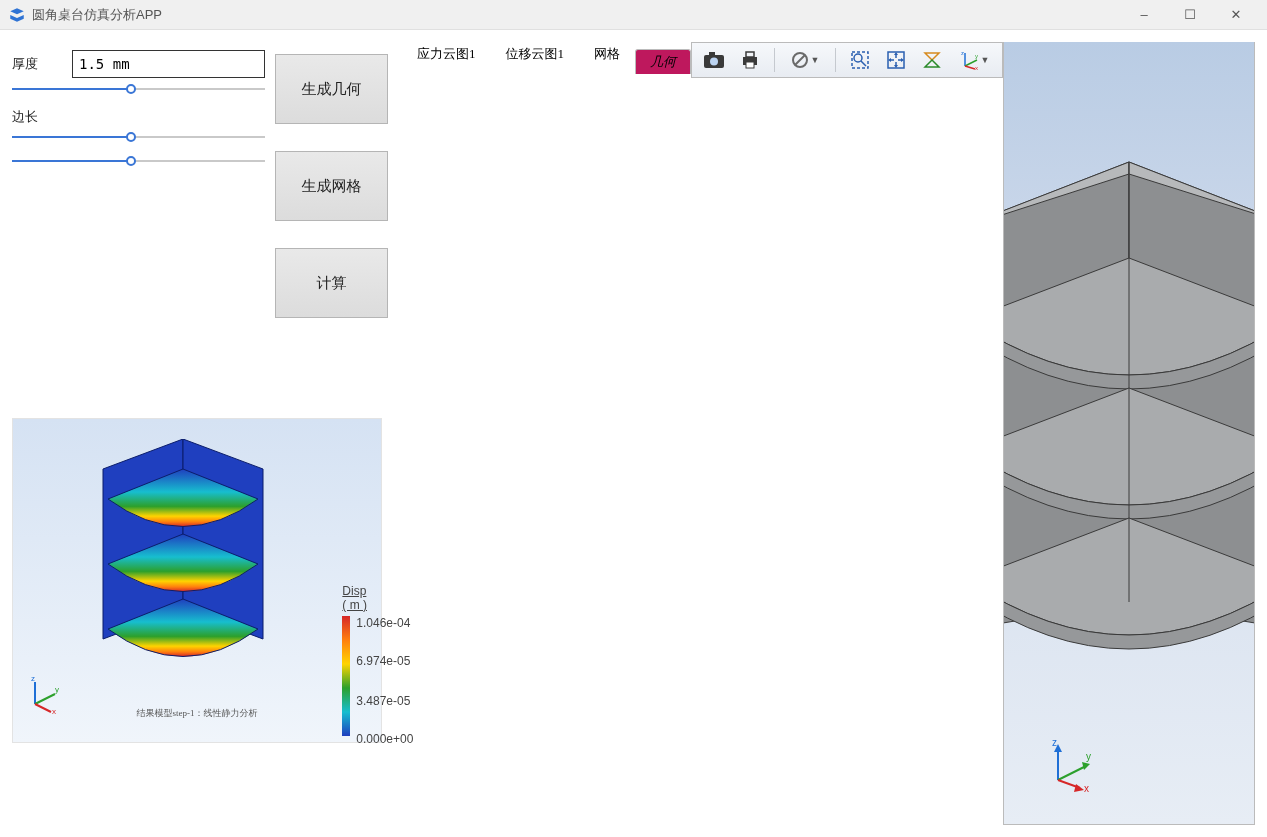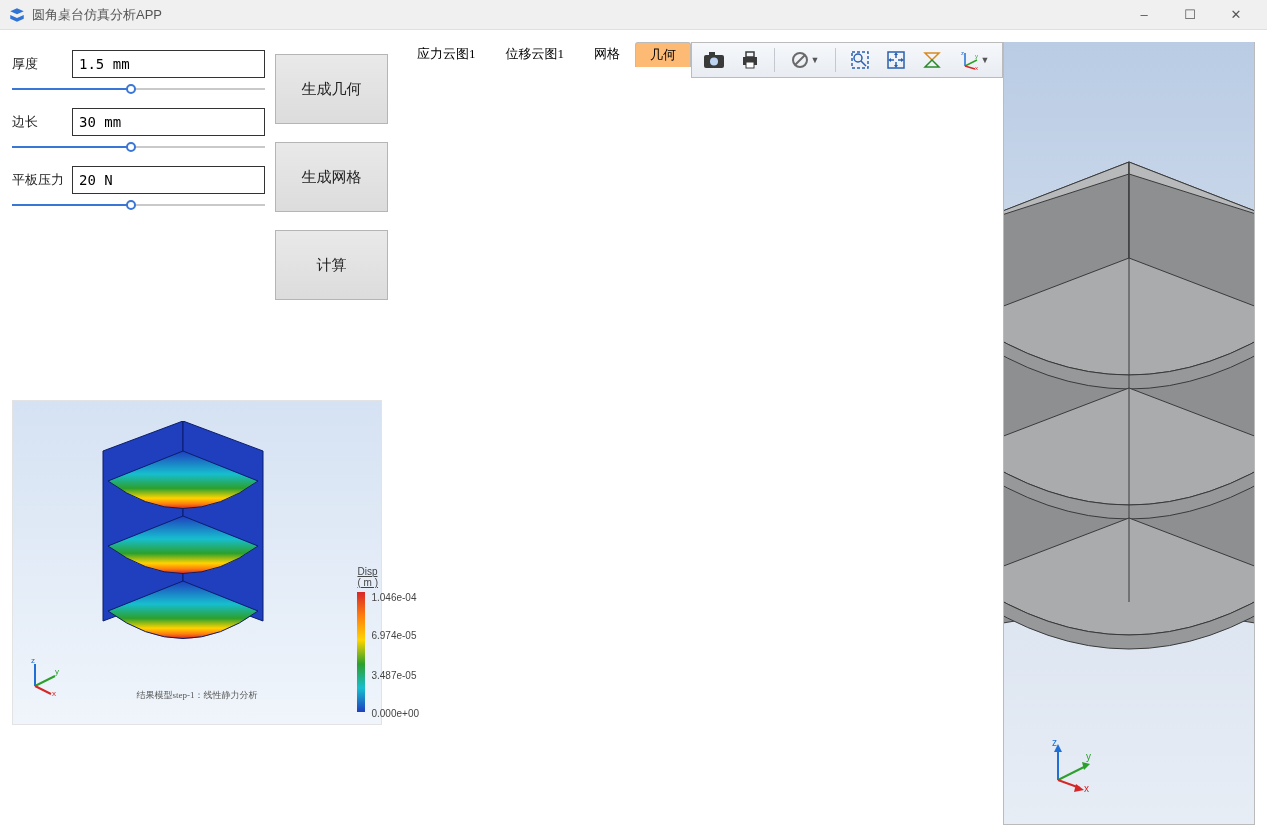--- a/index.html
+++ b/index.html
@@ -14,35 +14,35 @@
   .left-col { width:376px; display:flex; flex-direction:column; }
   .params { display:flex; gap:10px; }
   .params .fields { flex:1; }
   .param-row { display:flex; align-items:center; margin-top:8px; }
   .param-label { width:60px; font-size:13px; color:#222; font-family:"SimSun","Microsoft YaHei"; }
   .param-input { flex:1; height:26px; border:1px solid #333; font-family:monospace,"SimSun"; font-size:14px; padding:13px 6px; }
   .slider-wrap { position:relative; height:10px; margin:6px 0 14px 0; width:100%; }
   .slider-track { position:absolute; top:4px; left:0; right:0; height:2px; background:#c9c9c9; }
   .slider-fill { position:absolute; top:4px; left:0; height:2px; background:#3a76d6; }
   .slider-thumb { position:absolute; top:0; width:10px; height:10px; border-radius:50%; background:#fff; border:2px solid #3a76d6; transform:translateX(-50%); }
-  .btn-col { width:150px; display:flex; flex-direction:column; gap:18px; padding-top:12px; }
+  .btn-col { width:150px; display:flex; flex-direction:column; gap:27px; padding-top:12px; }
   .big-btn { height:70px; background:linear-gradient(#e9e9e9,#dcdcdc); border:1px solid #b5b5b5; font-size:15px; color:#222; cursor:pointer; font-family:"SimSun","Microsoft YaHei"; }
   
   .preview { margin-top:100px; position:relative; width:370px; height:325px; background:linear-gradient(#d5e2f3,#f0f5fb); border:1px solid #e3e3e3; }
   .preview svg.model { position:absolute; top:20px; left:70px; }
-  .preview .legend { position:absolute; right:3px; top:165px; font-size:10px; color:#444; font-family:Arial;text-decoration:underline; }
+  .preview .legend { position:absolute; right:14px; top:165px; font-size:12px; color:#444; font-family:Arial;text-decoration:underline; }
   .preview .legend .bar { width:8px; height:120px; background:linear-gradient(to bottom,#d62728,#ff7f0e,#ffd400,#2ca02c,#17becf,#1f3fbf); margin-top:4px; }
   .preview .legend .tick { position:absolute; left:14px; white-space:nowrap; }
   .preview .triad { position:absolute; left:12px; bottom:28px; }
   .preview .caption { position:absolute; bottom:22px; width:100%; text-align:center; font-size:9px; color:#555; font-family:"SimSun"; }
   
   .viewer { flex:1; display:flex; flex-direction:row; }
   .tabs { display:flex; align-items:flex-end; height:24px; font-size:13px; }
   .tab { padding:3px 14px; border:1px solid transparent; border-bottom:none; cursor:pointer; font-family:"SimSun","Microsoft YaHei"; }
-  .tab.active { background:#fdba74; border-color:#bbb; border-top-left-radius:3px; border-top-right-radius:3px; position:relative; top:1px; }
+  .tab.active { background:#be185d; border-color:#bbb; border-top-left-radius:3px; border-top-right-radius:3px; position:relative; top:8px;font-style:italic; }
   .toolbar { height:36px; border:1px solid #bbb; background:linear-gradient(#f6f8fb,#e8ecf2); display:flex; align-items:center; padding:0 6px; gap:4px; }
   .tbtn { width:32px; height:28px; display:flex; align-items:center; justify-content:center; border:1px solid transparent; border-radius:3px; cursor:pointer; }
   .tsep { width:1px; height:24px; background:#c5c9cf; margin:0 4px; }
   .tbtn .dd { margin-left:2px; font-size:9px; color:#555; }
   .canvas { flex:1; border:1px solid #bbb; border-top:none; background:linear-gradient(#b9cce4 0%, #cdd9eb 30%, #e7edf5 100%); position:relative; overflow:hidden; }
   .canvas svg.model3d { position:absolute; left:50%; top:46%; transform:translate(-50%,-50%); }
   .canvas .triad { position:absolute; left:40px; bottom:32px; }
   
   .shelf-shape { fill:#96989a; stroke:#3a3a3a; stroke-width:1; }
   .shelf-face  { fill:#a9abad; stroke:#3a3a3a; stroke-width:1; }
@@ -80,32 +80,27 @@
           <input class="param-input" value="1.5 mm" style="">
         </div>
         <div class="slider-wrap">
           <div class="slider-track"></div>
             <div class="slider-fill" style="width:47%"></div>
             <div class="slider-thumb" style="left:47%"></div>
         </div>
 
         <div class="param-row">
           <span class="param-label">边长</span>
-          <input class="param-input" value="30 mm" style="">
         </div>
         <div class="slider-wrap">
           <div class="slider-track"></div>
             <div class="slider-fill" style="width:47%"></div>
             <div class="slider-thumb" style="left:47%"></div>
         </div>
 
-        <div class="param-row">
-          <span class="param-label" style="width:60px">平板压力</span>
-          <input class="param-input" value="20 N" style="">
-        </div>
         <div class="slider-wrap">
           <div class="slider-track"></div>
             <div class="slider-fill" style="width:47%"></div>
             <div class="slider-thumb" style="left:47%"></div>
         </div>
       </div>
       <div class="btn-col">
         <button class="big-btn">生成几何</button>
         <button class="big-btn">生成网格</button>
         <button class="big-btn">计算</button>

